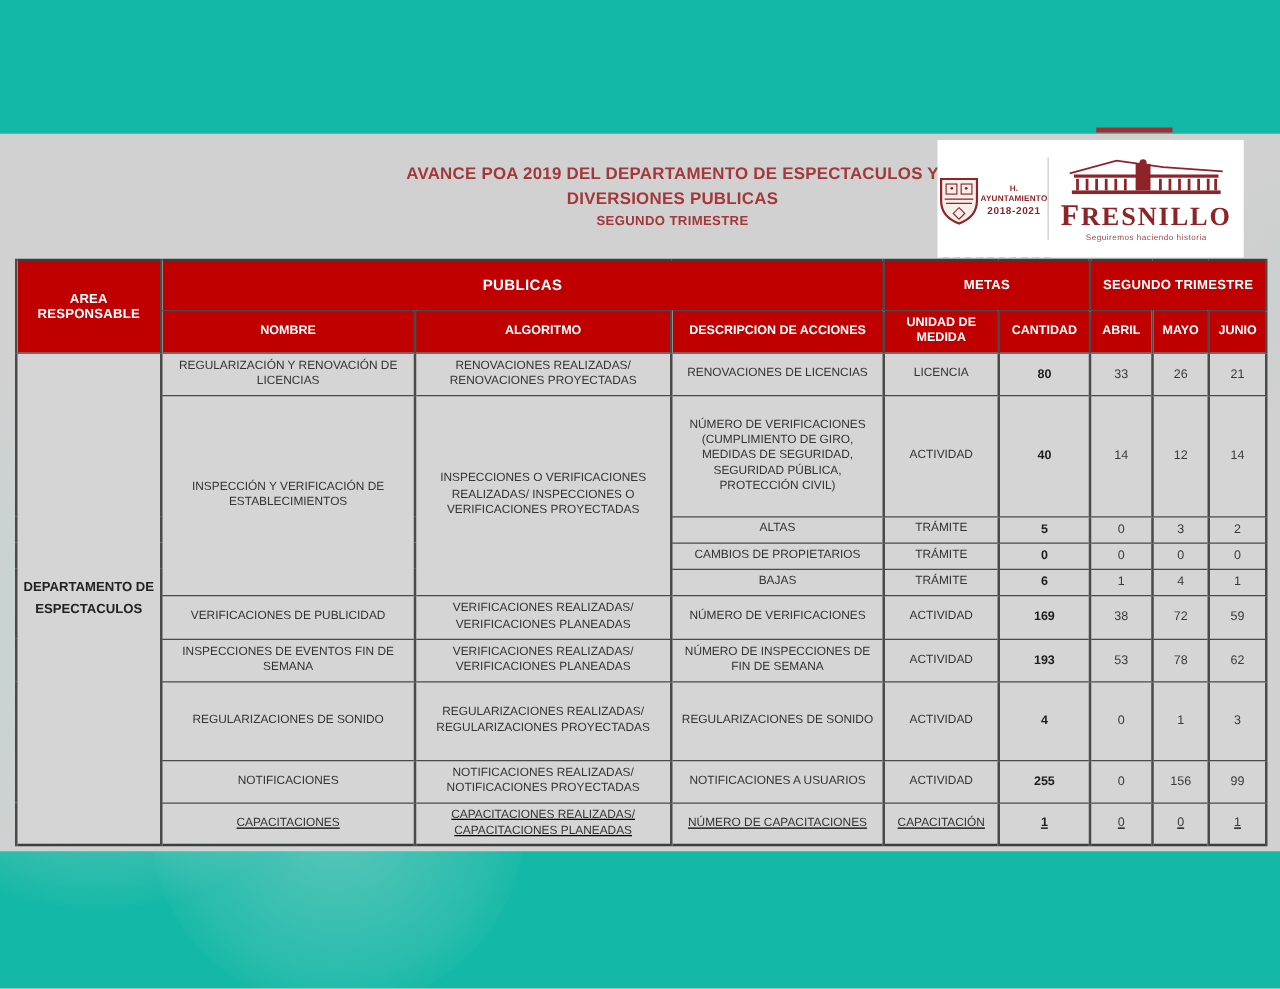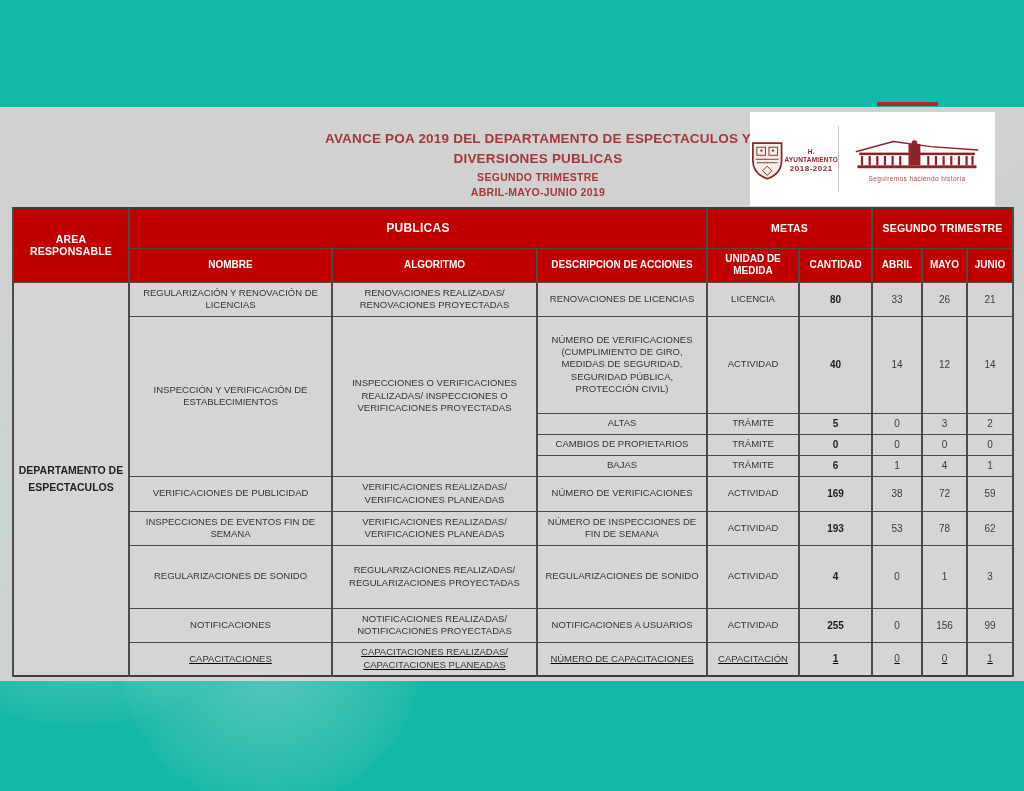--- a/index.html
+++ b/index.html
@@ -77,21 +77,20 @@
 <div class="page">
 
   <div class="band">
     <div class="wm wm1"></div>
     <div class="wm wm2"></div>
     <div class="wm wm3"></div>
 
     <div class="title-block">
       <div class="title-main">AVANCE POA 2019 DEL DEPARTAMENTO DE ESPECTACULOS Y DIVERSIONES PUBLICAS</div>
       <div class="title-sub">SEGUNDO TRIMESTRE</div>
-      <div class="title-sub">ABRIL-MAYO-JUNIO 2019</div>
     </div>
 
     <div class="red-dash"></div>
 
     <div class="logo-box">
       <div class="crest-wrap">
         <svg width="46" height="52" viewBox="0 0 60 70">
           <path d="M5 4 H55 V34 Q55 57 30 66 Q5 57 5 34 Z" fill="#f6efe9" stroke="#8e2328" stroke-width="3"></path>
           <rect x="12" y="11" width="15" height="14" fill="none" stroke="#8e2328" stroke-width="1.6"></rect>
           <rect x="33" y="11" width="15" height="14" fill="none" stroke="#8e2328" stroke-width="1.6"></rect>
@@ -125,20 +124,21 @@
             <use href="#arch" x="101" y="20"></use>
           <use href="#arch" x="110" y="20"></use>
             <use href="#arch" x="119" y="20"></use>
           <use href="#arch" x="128" y="20"></use>
             <use href="#arch" x="137" y="20"></use>
           <use href="#arch" x="144" y="20"></use>
           <rect x="70" y="6" width="14" height="25" fill="#8e2328"></rect>
           <circle cx="77" cy="5" r="3.4" fill="#8e2328"></circle>
           <rect x="10" y="31" width="140" height="3.4" fill="#8e2328"></rect>
         </svg>
+        <div class="wordmark">FRESNILLO</div>
         <div class="tagline">Seguiremos haciendo historia</div>
       </div>
     </div>
 
     <div class="frag"></div>
 
     <table class="poa">
       <colgroup>
         <col style="width:116px">
           <col style="width:203px">

